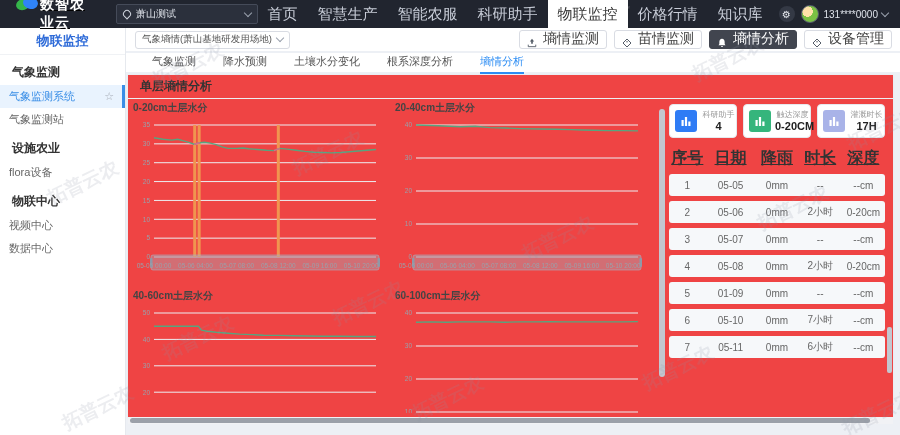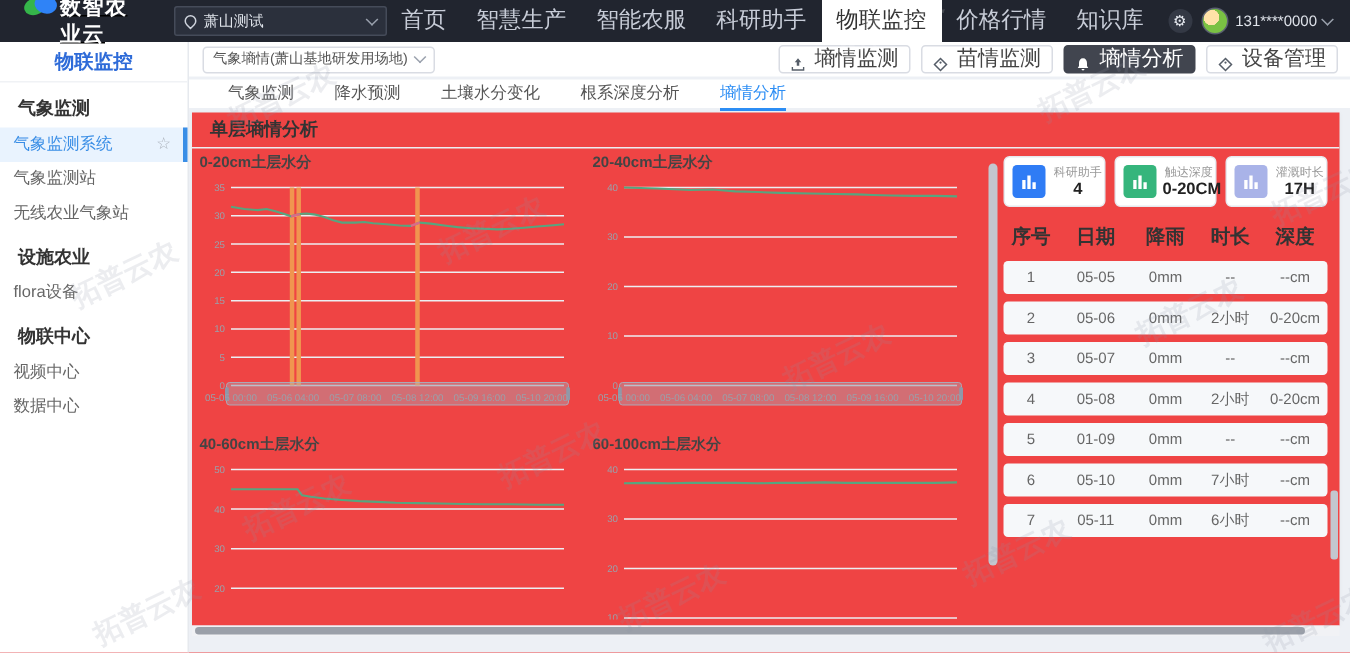--- a/index.html
+++ b/index.html
@@ -72,21 +72,21 @@
   .stat-card{flex:1;height:32px;border:1px solid #e6e9ee;border-radius:4px;display:flex;align-items:center;
              margin-right:6px;background:#fff;min-width:0;}
   .stat-card:last-child{margin-right:0;}
   .stat-ic{width:22px;height:22px;border-radius:3px;margin:0 4px 0 5px;flex:none;display:flex;
            align-items:center;justify-content:center;}
   .stat-tx{flex:1;text-align:center;min-width:0;}
   .stat-lb{font-size:8px;color:#999;line-height:10px;white-space:nowrap;}
   .stat-vl{font-size:11px;color:#222;font-weight:bold;line-height:13px;white-space:nowrap;}
   .rtable{margin-top:9px;}
   .tr{display:flex;height:22px;align-items:center;border-radius:3px;}
-  .tr.head{font-weight:bold;color:#333;font-size:13px;}
+  .tr.head{font-weight:bold;color:#333;font-size:16px;text-decoration:underline;}
   .tr.body-row{background:#f6f8fa;margin-top:5px;color:#666;font-size:10px;}
   .td{text-align:center;overflow:hidden;white-space:nowrap;}
   .td.c0{width:17%;} .td.c1{width:23%;} .td.c2{width:20%;} .td.c3{width:20%;} .td.c4{width:20%;}
   .edge-scroll{position:absolute;right:1px;top:228px;width:5px;height:46px;background:#c3c7cf;border-radius:2px;}
   
   .hscroll{position:absolute;left:128px;top:417px;width:765px;height:7px;background:#f1f2f5;}
   .hscroll .thumb{position:absolute;left:2px;top:1px;width:740px;height:5px;background:#9ba0a9;border-radius:2.5px;}
   
   .ct{font-size:10px;font-weight:bold;fill:#444;font-family:"Liberation Sans",sans-serif;}
   .tk{font-size:6.5px;fill:#9aa0aa;font-family:"Liberation Sans",sans-serif;}
@@ -130,21 +130,20 @@
     <span class="chev nav-chev"></span>
   </div>
 </div>
 
 <div class="sidebar">
   <div class="sb-title">物联监控</div>
   <div id="sb-sections">
       <div class="sb-section-h">气象监测</div>
       <div class="sb-item active">气象监测系统<span class="star">☆</span></div>
       <div class="sb-item">气象监测站</div>
-      <div class="sb-item">无线农业气象站</div>
       <div class="sb-section-h">设施农业</div>
       <div class="sb-item">flora设备</div>
       <div class="sb-section-h">物联中心</div>
       <div class="sb-item">视频中心</div>
       <div class="sb-item">数据中心</div>
     </div>
 </div>
 
 <div class="toolbar">
   <div class="dev-select">

